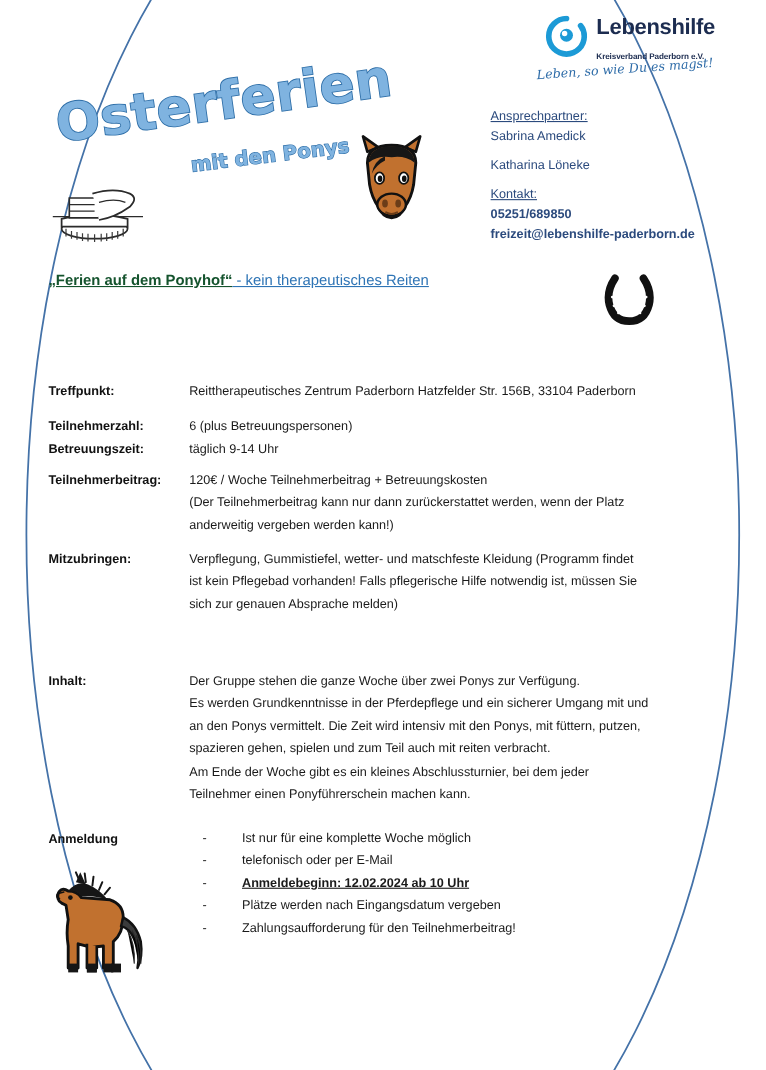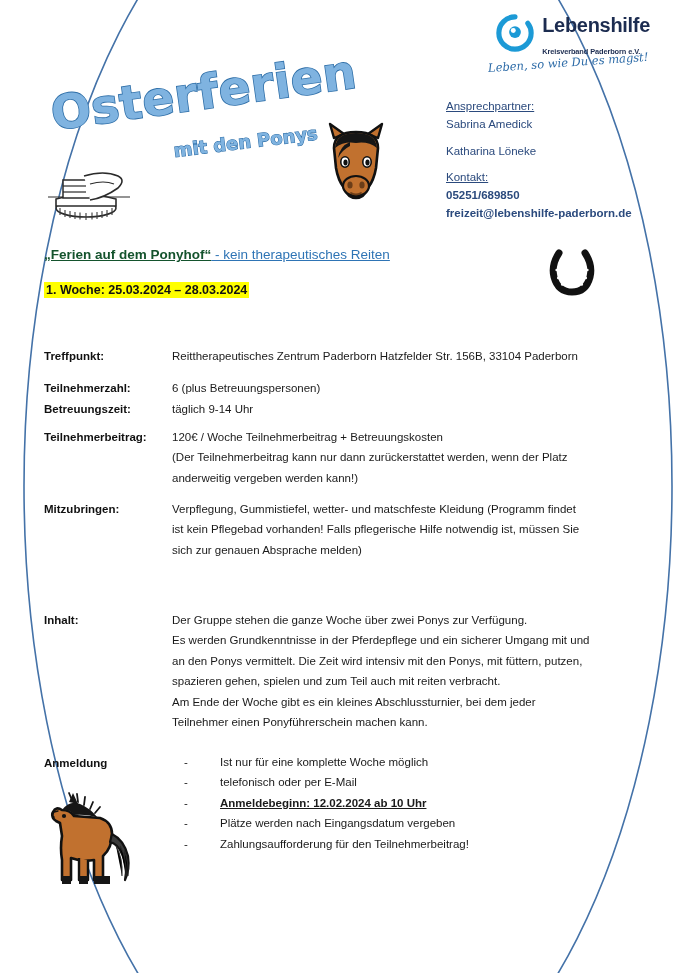--- a/index.html
+++ b/index.html
@@ -293,21 +293,20 @@
       <circle cx="39.4" cy="22" r="1.25"></circle>
         <circle cx="37.8" cy="30" r="1.25"></circle>
       <circle cx="33.8" cy="36.5" r="1.25"></circle>
     </g>
   </svg>
 
   <div class="headline">
     <span class="q">„Ferien auf dem Ponyhof“</span><span class="rest"> - kein therapeutisches Reiten</span>
   </div>
 
-  <div class="week-line">1. Woche: 25.03.2024 – 28.03.2024</div>
 
   <div class="row" style="top:346px">
     <div class="label">Treffpunkt:</div>
     <div class="value">
       <p>Reittherapeutisches Zentrum Paderborn Hatzfelder Str. 156B, 33104 Paderborn</p>
     </div>
   </div>
 
   <div class="row" style="top:378px">
     <div class="label">Teilnehmerzahl:</div>

